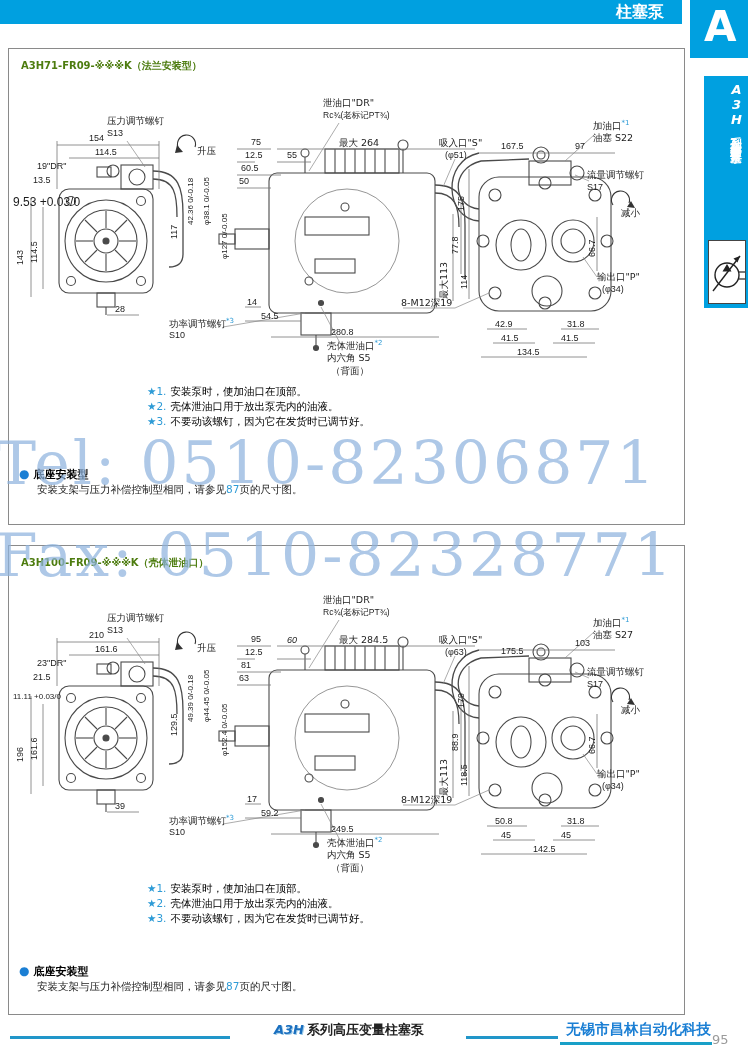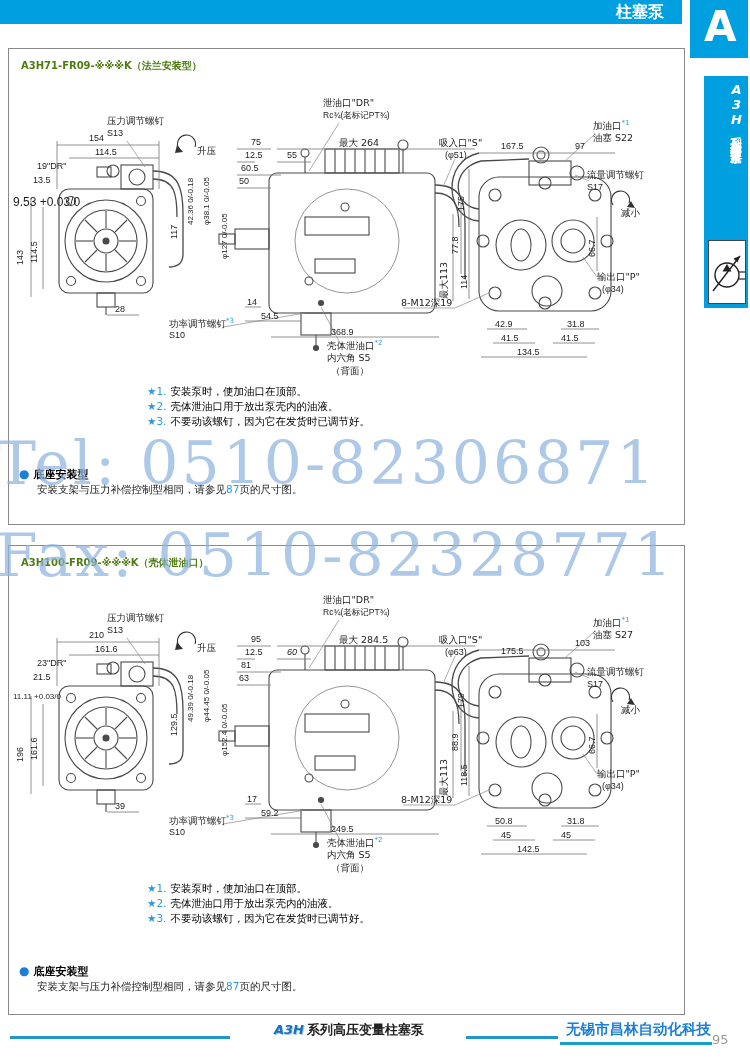--- a/index.html
+++ b/index.html
@@ -229,21 +229,21 @@
   <span class="dim" style="left:230px;top:127px;">50</span>
   <span class="dim" style="left:278px;top:101px;">55</span>
   <span class="dim cjk" style="left:330px;top:88px;">最大 264</span>
   <span class="dim cjk" style="left:430px;top:88px;">吸入口"S"</span>
   <span class="dim" style="left:436px;top:101px;">(φ51)</span>
   <span class="dim rot" style="left:447px;top:162px;">175</span>
   <span class="dim rot cjk" style="left:429px;top:250px;">最大113</span>
   <span class="dim rot" style="left:450px;top:240px;">114</span>
   <span class="dim" style="left:238px;top:248px;">14</span>
   <span class="dim" style="left:252px;top:262px;">54.5</span>
-  <span class="dim" style="left:322px;top:278px;">368.9</span>
+  <span class="dim" style="left:322px;top:278px;">280.8</span>
   <span class="dim cjk" style="left:160px;top:268px;"><span>功率调节螺钉</span><span class="sup">*3</span></span>
   <span class="dim" style="left:160px;top:281px;">S10</span>
   <span class="dim cjk" style="left:318px;top:290px;"><span>壳体泄油口</span><span class="sup">*2</span></span>
   <span class="dim cjk" style="left:318px;top:303px;">内六角 S5</span>
   <span class="dim cjk" style="left:322px;top:316px;">（背面）</span>
   <span class="dim cjk" style="left:392px;top:248px;">8-M12深19</span>
 
   <span class="dim" style="left:492px;top:92px;">167.5</span>
   <span class="dim" style="left:566px;top:92px;">97</span>
   <span class="dim cjk" style="left:584px;top:70px;"><span>加油口</span><span class="sup">*1</span></span>
@@ -417,21 +417,21 @@
   <span class="dim rot" style="left:177px;top:176px;font-size:8px;">49.39 0/-0.18</span>
   <span class="dim rot" style="left:193px;top:176px;font-size:8px;">φ44.45 0/-0.05</span>
   <span class="dim rot" style="left:211px;top:210px;font-size:8px;">φ152.4 0/-0.05</span>
 
   <span class="dim cjk" style="left:314px;top:48px;">泄油口"DR"</span>
   <span class="dim" style="left:314px;top:61px;font-size:8.5px;">Rc¾(老标记PT¾)</span>
   <span class="dim" style="left:242px;top:88px;">95</span>
   <span class="dim" style="left:236px;top:101px;">12.5</span>
   <span class="dim" style="left:232px;top:114px;">81</span>
   <span class="dim" style="left:230px;top:127px;">63</span>
-  <span class="dim" style="left:278px;top:101px;font-style:italic;">60</span>
+  <span class="dim" style="left:278px;top:89px;font-style:italic;">60</span>
   <span class="dim cjk" style="left:330px;top:88px;">最大 284.5</span>
   <span class="dim cjk" style="left:430px;top:88px;">吸入口"S"</span>
   <span class="dim" style="left:436px;top:101px;">(φ63)</span>
   <span class="dim rot" style="left:447px;top:162px;">179</span>
   <span class="dim rot cjk" style="left:429px;top:250px;">最大113</span>
   <span class="dim rot" style="left:450px;top:240px;">118.5</span>
   <span class="dim" style="left:238px;top:248px;">17</span>
   <span class="dim" style="left:252px;top:262px;">59.2</span>
   <span class="dim" style="left:322px;top:278px;">249.5</span>
   <span class="dim cjk" style="left:160px;top:268px;"><span>功率调节螺钉</span><span class="sup">*3</span></span>
@@ -449,21 +449,21 @@
   <span class="dim" style="left:578px;top:133px;">S17</span>
   <span class="dim cjk" style="left:612px;top:158px;">减小</span>
   <span class="dim rot" style="left:441px;top:205px;">88.9</span>
   <span class="dim rot" style="left:578px;top:208px;">66.7</span>
   <span class="dim cjk" style="left:588px;top:222px;">输出口"P"</span>
   <span class="dim" style="left:593px;top:235px;">(φ34)</span>
   <span class="dim" style="left:486px;top:270px;">50.8</span>
   <span class="dim" style="left:558px;top:270px;">31.8</span>
   <span class="dim" style="left:492px;top:284px;">45</span>
   <span class="dim" style="left:552px;top:284px;">45</span>
-  <span class="dim" style="left:508px;top:298px;">142.5</span>
+  <span class="dim" style="left:524px;top:298px;">142.5</span>
 
   <div class="note-line" style="top:336px;"><span class="note-star">★1.</span><span>安装泵时，使加油口在顶部。</span></div>
   <div class="note-line" style="top:351px;"><span class="note-star">★2.</span><span>壳体泄油口用于放出泵壳内的油液。</span></div>
   <div class="note-line" style="top:366px;"><span class="note-star">★3.</span><span>不要动该螺钉，因为它在发货时已调节好。</span></div>
 
   <div class="base-title" style="top:418px;"><span class="base-bullet">●</span><span>底座安装型</span></div>
   <div class="base-text" style="top:434px;"><span>安装支架与压力补偿控制型相同，请参见</span><span class="ref-page">87</span><span>页的尺寸图。</span></div>
 </div>
 
 <div class="wm" id="wm-tel">Tel: 0510-82306871</div>

